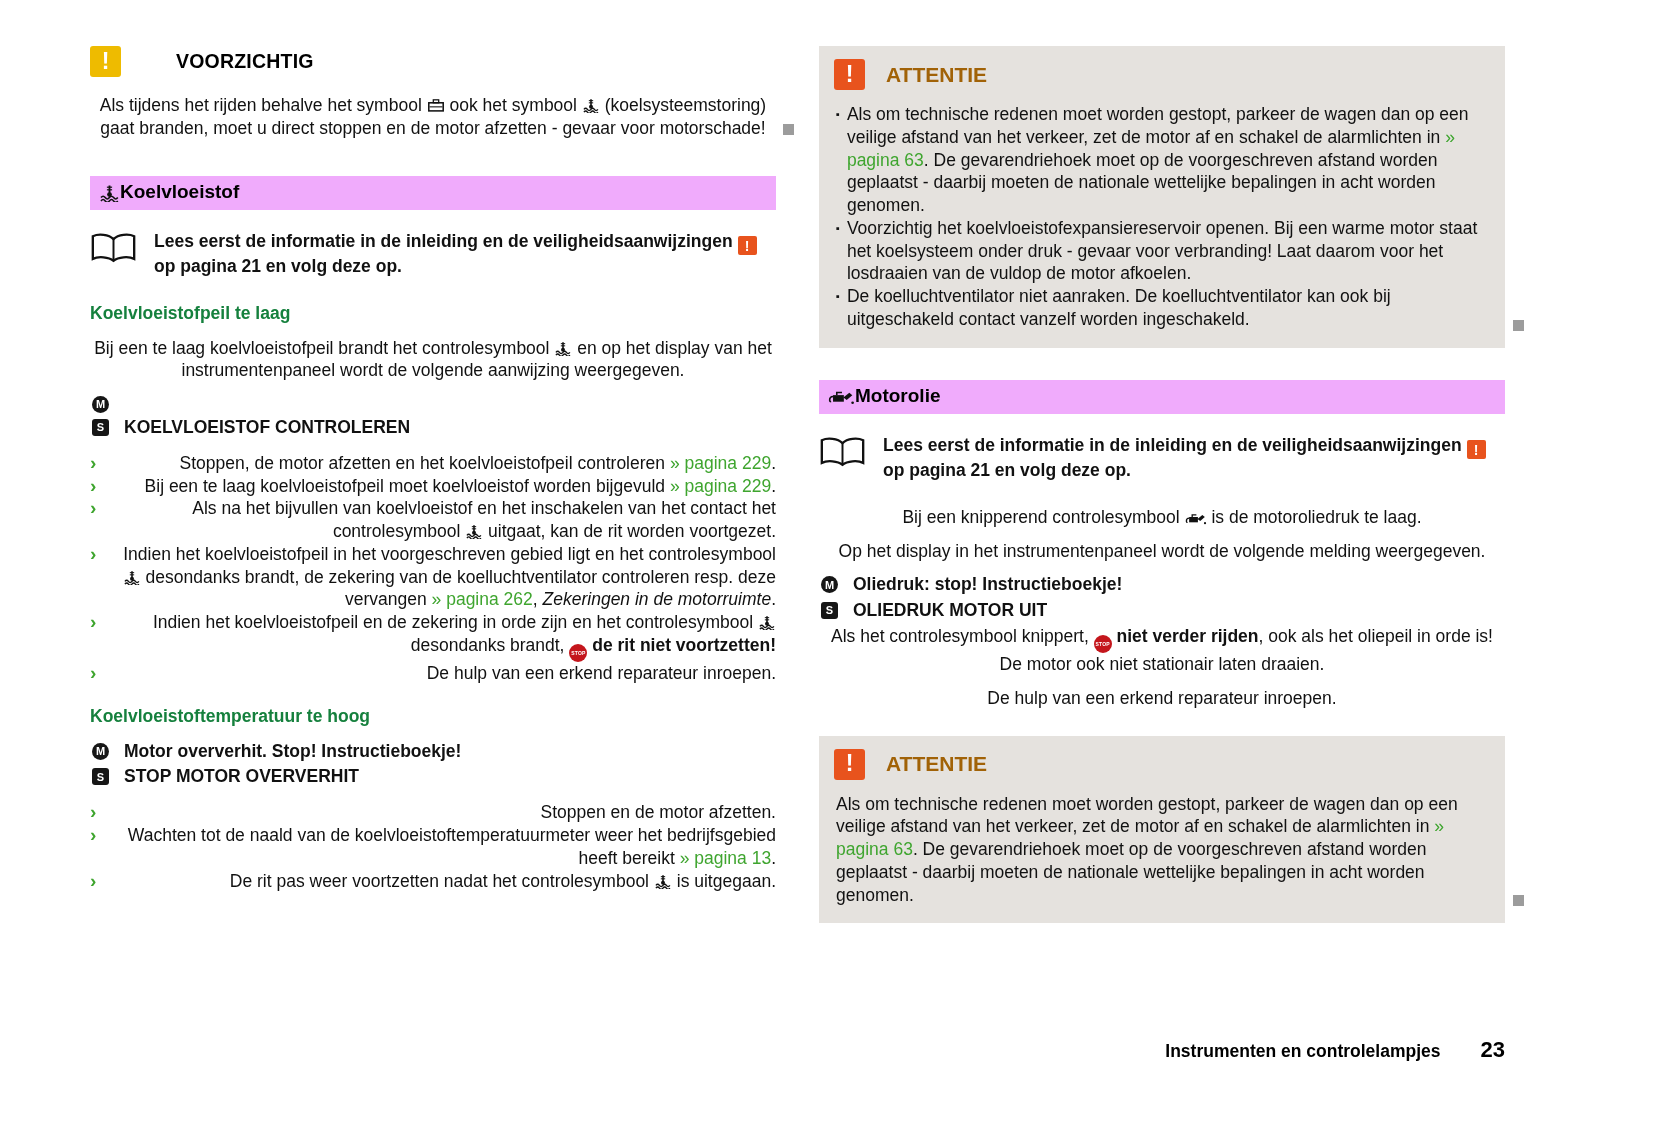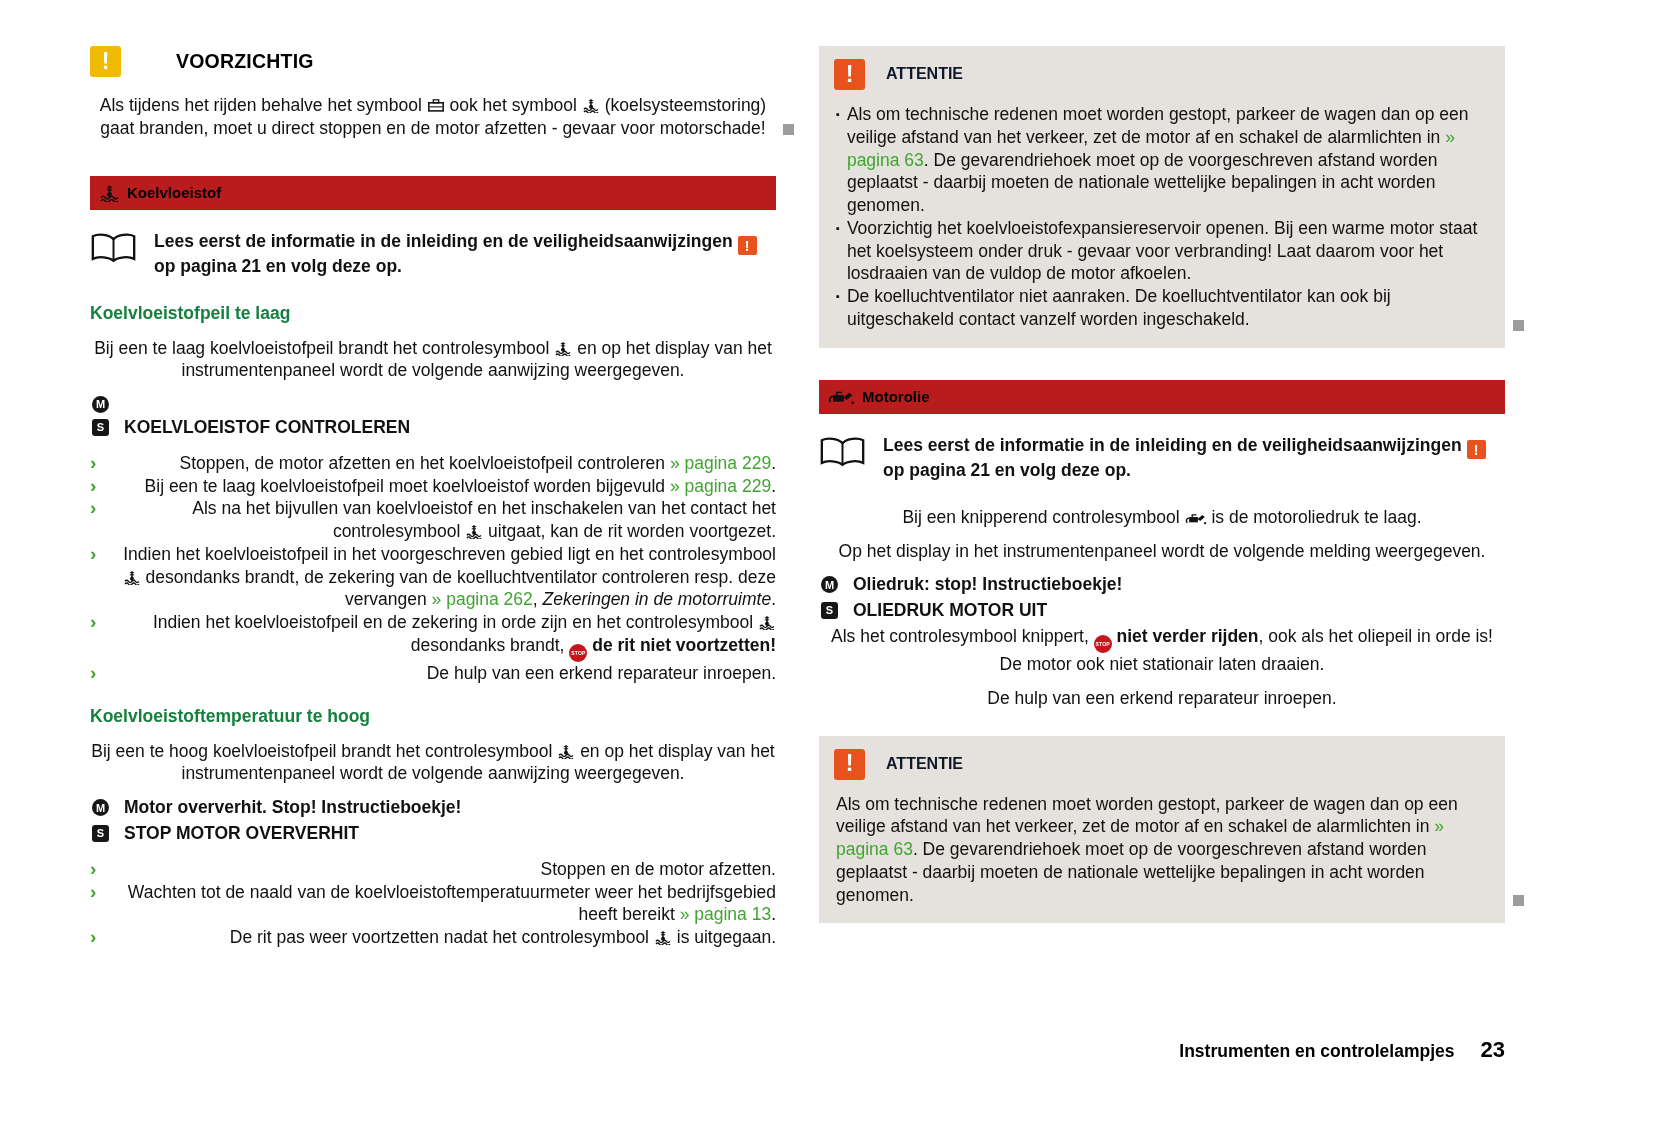--- a/index.html
+++ b/index.html
@@ -24,23 +24,23 @@
   .badge.yellow { background:#eebb00; }
   .badge.orange { background:#e8531d; }
   .badge.small { width:19px; height:19px; font-size:14px; border-radius:2px; vertical-align:-4px; }
   .sec-title { font-size:19.5px; font-weight:bold; letter-spacing:.2px; color:#000;margin-left:40px; }
 
   .para { margin-bottom:11px;text-align:center; }
   .rel { position:relative; }
 
   
   .bar {
-    background:#b91c1c; height:34px; margin:32px 0 20px;
-    display:flex; align-items:center; gap:7px; padding:0 9px;
-    font-size:15px; font-weight:bold; color:#000;
+    background:#f0abfc; height:34px; margin:32px 0 20px;
+    display:flex; align-items:center; padding:0 9px;
+    font-size:19px; font-weight:bold; color:#000;
   }
   .bar.first { margin-top:36px; }
 
   
   .read-first { display:flex; gap:17px; margin:0 0 24px; }
   .ic-book { width:47px; height:33px; flex:none; color:#111; margin-top:2px; }
   .read-text { font-weight:bold; }
 
   .subhead { font-size:17.5px; font-weight:bold; margin:20px 0 12px; color:#15803d; }
 
@@ -71,36 +71,36 @@
   .stop-badge {
     display:inline-flex; align-items:center; justify-content:center;
     width:18px; height:18px; border-radius:50%; background:#c4161c;
     color:#fff; font-size:5px; font-weight:bold; vertical-align:-4px;
     letter-spacing:.2px; flex:none;
   }
 
   
   .attn { background:#e5e2de; padding:13px 15px 17px 15px; position:relative; }
   .attn-head { display:flex; align-items:center; gap:21px; margin-bottom:13px; }
-  .attn-title { font-size:16px; font-weight:bold; color:#0f172a; }
+  .attn-title { font-size:21px; font-weight:bold; color:#a16207; }
   .attn-body { padding-left:2px; }
   .abullet { display:flex; gap:7px; }
   .sq { flex:none; font-size:11px; line-height:23px; color:#111; }
   .attn.second { margin-top:26px; }
 
   
   .marker { position:absolute; width:11px; height:11px; background:#9c9c9c; }
   .m-left { right:-18px; bottom:5px; }
   .m-attn1 { right:-19px; bottom:17px; }
   .m-attn2 { right:-19px; bottom:17px; }
 
   
   .footer {
     position:absolute; right:149px; top:1036px;
-    display:flex; align-items:baseline; gap:26px;
+    display:flex; align-items:baseline; gap:40px;
   }
   .footer-title { font-weight:bold; font-size:17.5px; color:#000; }
   .footer-page { font-weight:bold; font-size:22px; color:#000; }
 </style>
 </head>
 <body>
 
 <svg width="0" height="0" style="position:absolute" aria-hidden="true">
   <symbol id="sym-coolant" viewBox="0 0 20 18">
     <line x1="10" y1="1.5" x2="10" y2="9" stroke="currentColor" stroke-width="1.9"></line>
@@ -239,27 +239,20 @@
         <div class="step">
           <span class="arrow">›</span>
           <div class="step-text">
             <span>De hulp van een erkend reparateur inroepen.</span>
           </div>
         </div>
       </div>
 
       <h3 class="subhead">Koelvloeistoftemperatuur te hoog</h3>
 
-      <p class="para">
-        <span>Bij een te hoog koelvloeistofpeil brandt het controlesymbool</span>
-        <svg class="ic-inline">
-            <use href="#sym-coolant"></use>
-          </svg>
-        <span>en op het display van het instrumentenpaneel wordt de volgende aanwijzing weergegeven.</span>
-      </p>
 
       <div class="dmsg">
         <span class="disp m">M</span>
         <span>Motor oververhit. Stop! Instructieboekje!</span>
       </div>
       <div class="dmsg">
         <span class="disp s">S</span>
         <span>STOP MOTOR OVERVERHIT</span>
       </div>
 

